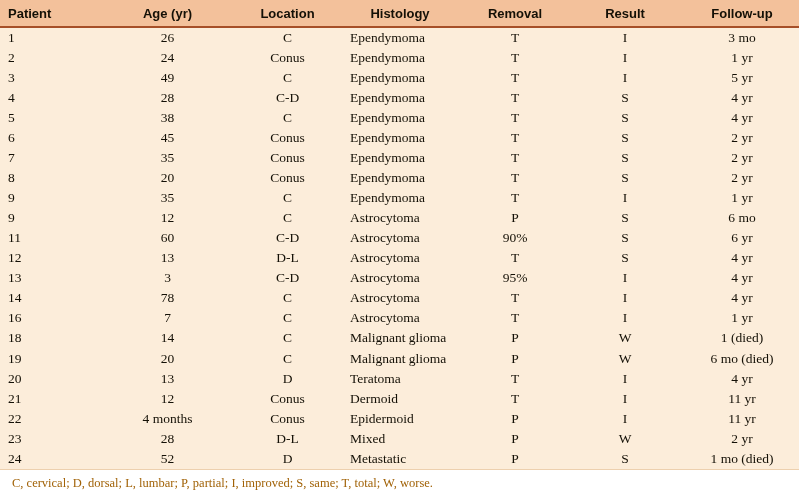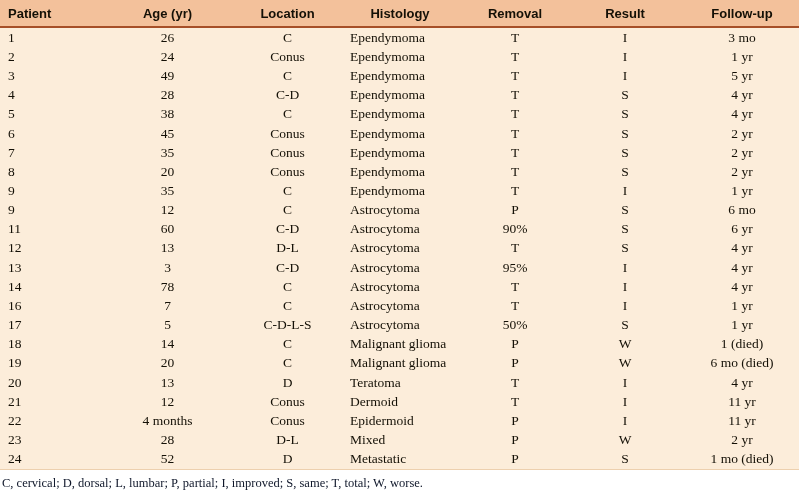--- a/index.html
+++ b/index.html
@@ -51,25 +51,25 @@
     padding: 0;
     vertical-align: middle;
     white-space: nowrap;
   }
   tbody tr:last-child td { border-bottom: 1px solid #edd0ae; }
   tbody td:nth-child(1) { text-align: left; padding-left: 8px; }
   tbody td:nth-child(4) { text-align: left; padding-left: 15px; }
 
   .footnote {
     position: absolute;
-    left: 2px;
+    left: 12px;
     top: 476px;
     font-family: "Liberation Serif", serif;
     font-size: 12.5px;
-    color: #0f172a;
+    color: #a16207;
     white-space: nowrap;
   }
 </style>
 </head>
 <body>
 
 <div class="page">
   <table class="data-table">
     <colgroup>
       <col class="c0">
@@ -221,29 +221,20 @@
         <tr>
           <td>16</td>
           <td>7</td>
           <td>C</td>
           <td>Astrocytoma</td>
           <td>T</td>
           <td>I</td>
           <td>1 yr</td>
         </tr>
         <tr>
-          <td>17</td>
-          <td>5</td>
-          <td>C-D-L-S</td>
-          <td>Astrocytoma</td>
-          <td>50%</td>
-          <td>S</td>
-          <td>1 yr</td>
-        </tr>
-        <tr>
           <td>18</td>
           <td>14</td>
           <td>C</td>
           <td>Malignant glioma</td>
           <td>P</td>
           <td>W</td>
           <td>1 (died)</td>
         </tr>
         <tr>
           <td>19</td>

